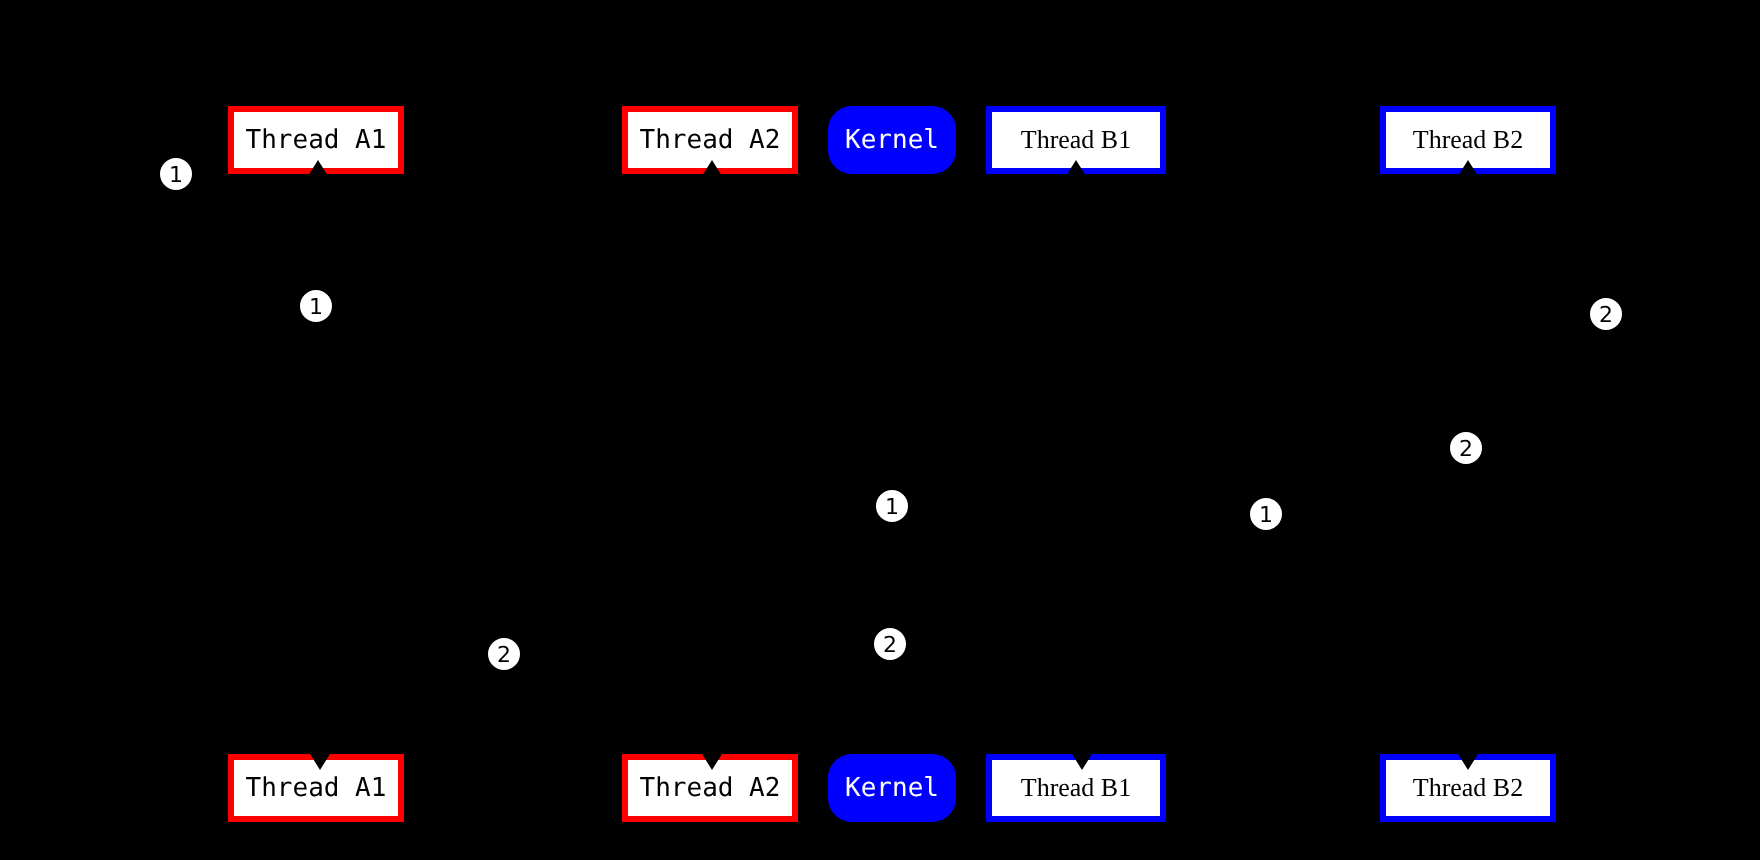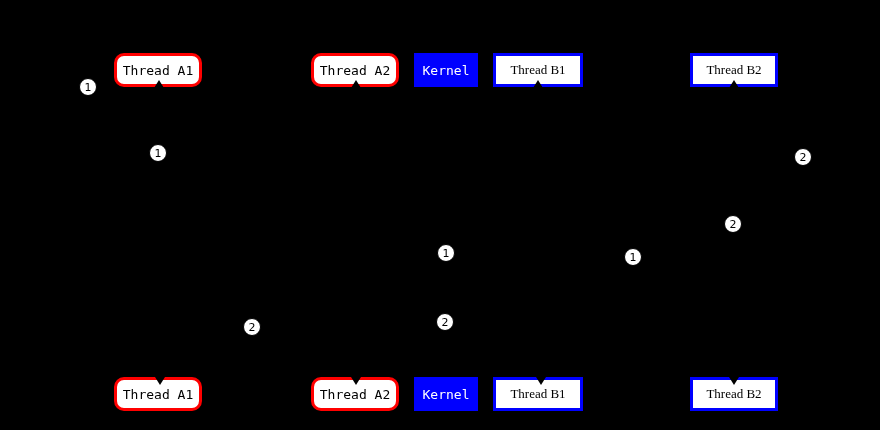--- a/index.html
+++ b/index.html
@@ -21,26 +21,27 @@
     box-sizing: border-box;
     background: #ffffff;
     border: 3px solid #000000;
     display: flex;
     align-items: center;
     justify-content: center;
     font-size: 13px;
     color: #000000;
     white-space: nowrap;
   }
-  .thread-a { border-color: #ff0000; border-radius: 10px; }
+  .thread-a { border-color: #ff0000; }
   .thread-b { border-color: #0000ff; font-family: Liberation Serif, serif; }
   .kernel {
     background: #0000ff;
     border-color: #0000ff;
     color: #ffffff;
+    border-radius: 12px;
   }
   .marker {
     position: absolute;
     width: 18px;
     height: 18px;
     box-sizing: border-box;
     border-radius: 50%;
     background: #ffffff;
     border: 1px solid #000000;
     display: flex;

